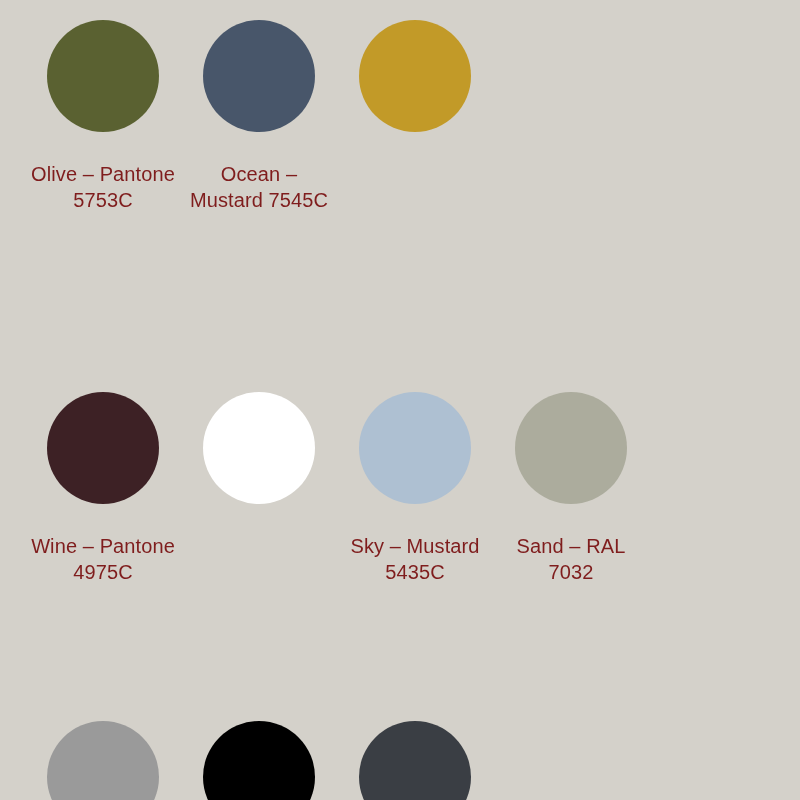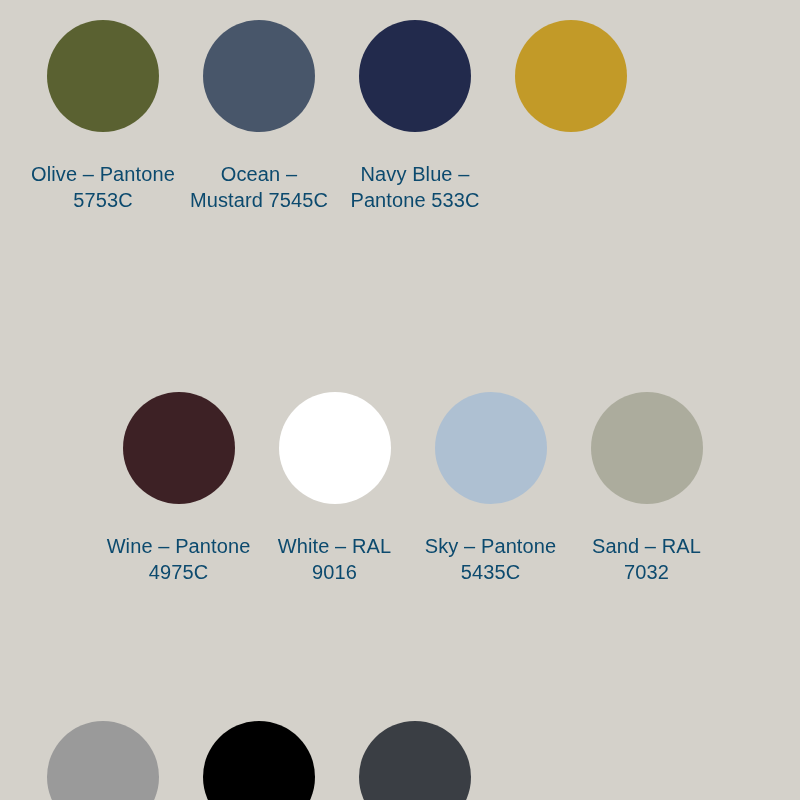--- a/index.html
+++ b/index.html
@@ -28,21 +28,21 @@
     display: flex;
     flex-direction: row;
     justify-content: flex-start;
     align-items: flex-start;
     padding-left: 25px;
     box-sizing: border-box;
   }
 
   
   #row-0 { margin-top: 20px; }
-  #row-1 { margin-top: 179px; justify-content: center; }
+  #row-1 { margin-top: 179px; }
   #row-2 { margin-top: 136px; }
 
   .swatch {
     width: 156px;
     flex: 0 0 156px;
     display: flex;
     flex-direction: column;
     align-items: center;
     box-sizing: border-box;
   }
@@ -53,58 +53,53 @@
     border-radius: 50%;
     flex: 0 0 112px;
   }
 
   .swatch-caption {
     margin-top: 29px;
     width: 150px;
     text-align: center;
     font-size: 20px;
     line-height: 26px;
-    color: #0c4a6e;
+    color: #7f1d1d;
     letter-spacing: 0.1px;
     word-wrap: break-word;
   }
 </style>
 </head>
 <body>
 
 <div id="palette-board" style="background: rgb(212, 209, 202);">
     <div class="palette-row" id="row-0">
       <div class="swatch">
         <div class="swatch-disc" style="background: rgb(90, 97, 49);"></div>
         <div class="swatch-caption">Olive – Pantone 5753C</div>
       </div>
       <div class="swatch">
         <div class="swatch-disc" style="background: rgb(72, 86, 106);"></div>
         <div class="swatch-caption">Ocean – Mustard 7545C</div>
       </div>
       <div class="swatch">
-        <div class="swatch-disc" style="background: rgb(34, 42, 76);"></div>
-        <div class="swatch-caption">Navy Blue – Pantone 533C</div>
-      </div>
-      <div class="swatch">
         <div class="swatch-disc" style="background: rgb(194, 154, 40);"></div>
       </div>
     </div>
     <div class="palette-row" id="row-1">
       <div class="swatch">
         <div class="swatch-disc" style="background: rgb(61, 33, 37);"></div>
         <div class="swatch-caption">Wine – Pantone 4975C</div>
       </div>
       <div class="swatch">
         <div class="swatch-disc" style="background: rgb(255, 255, 255);"></div>
-        <div class="swatch-caption">White – RAL 9016</div>
       </div>
       <div class="swatch">
         <div class="swatch-disc" style="background: rgb(174, 192, 210);"></div>
-        <div class="swatch-caption">Sky – Pantone 5435C</div>
+        <div class="swatch-caption">Sky – Mustard 5435C</div>
       </div>
       <div class="swatch">
         <div class="swatch-disc" style="background: rgb(172, 172, 157);"></div>
         <div class="swatch-caption">Sand – RAL 7032</div>
       </div>
     </div>
     <div class="palette-row" id="row-2">
       <div class="swatch">
         <div class="swatch-disc" style="background: rgb(154, 154, 154);"></div>
       </div>

